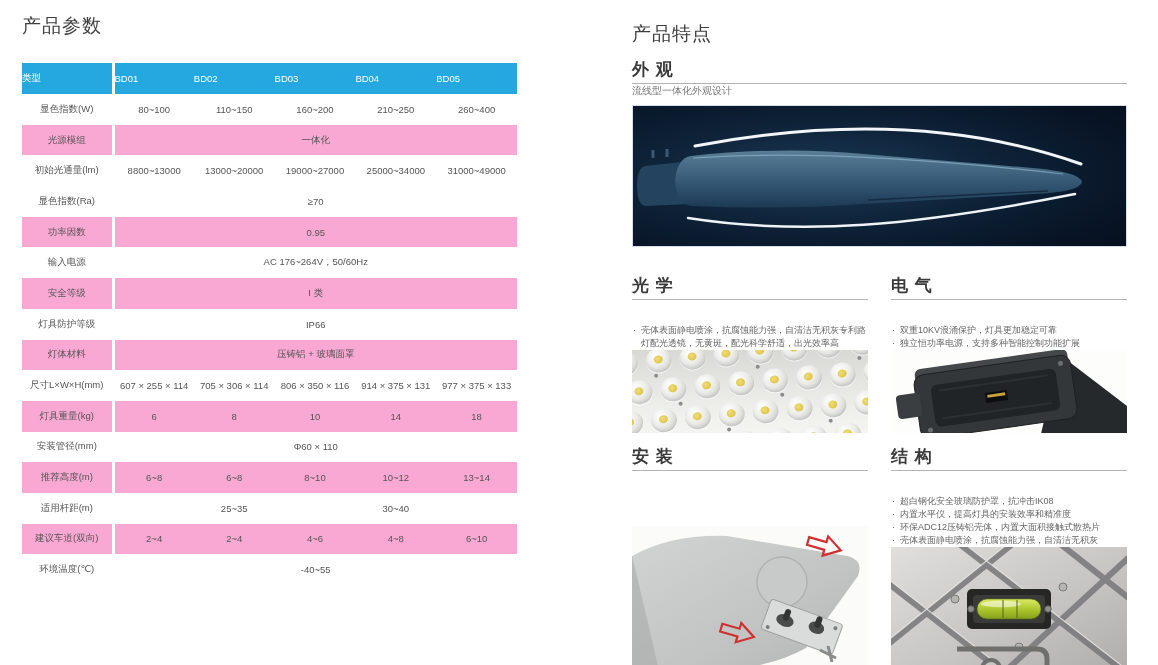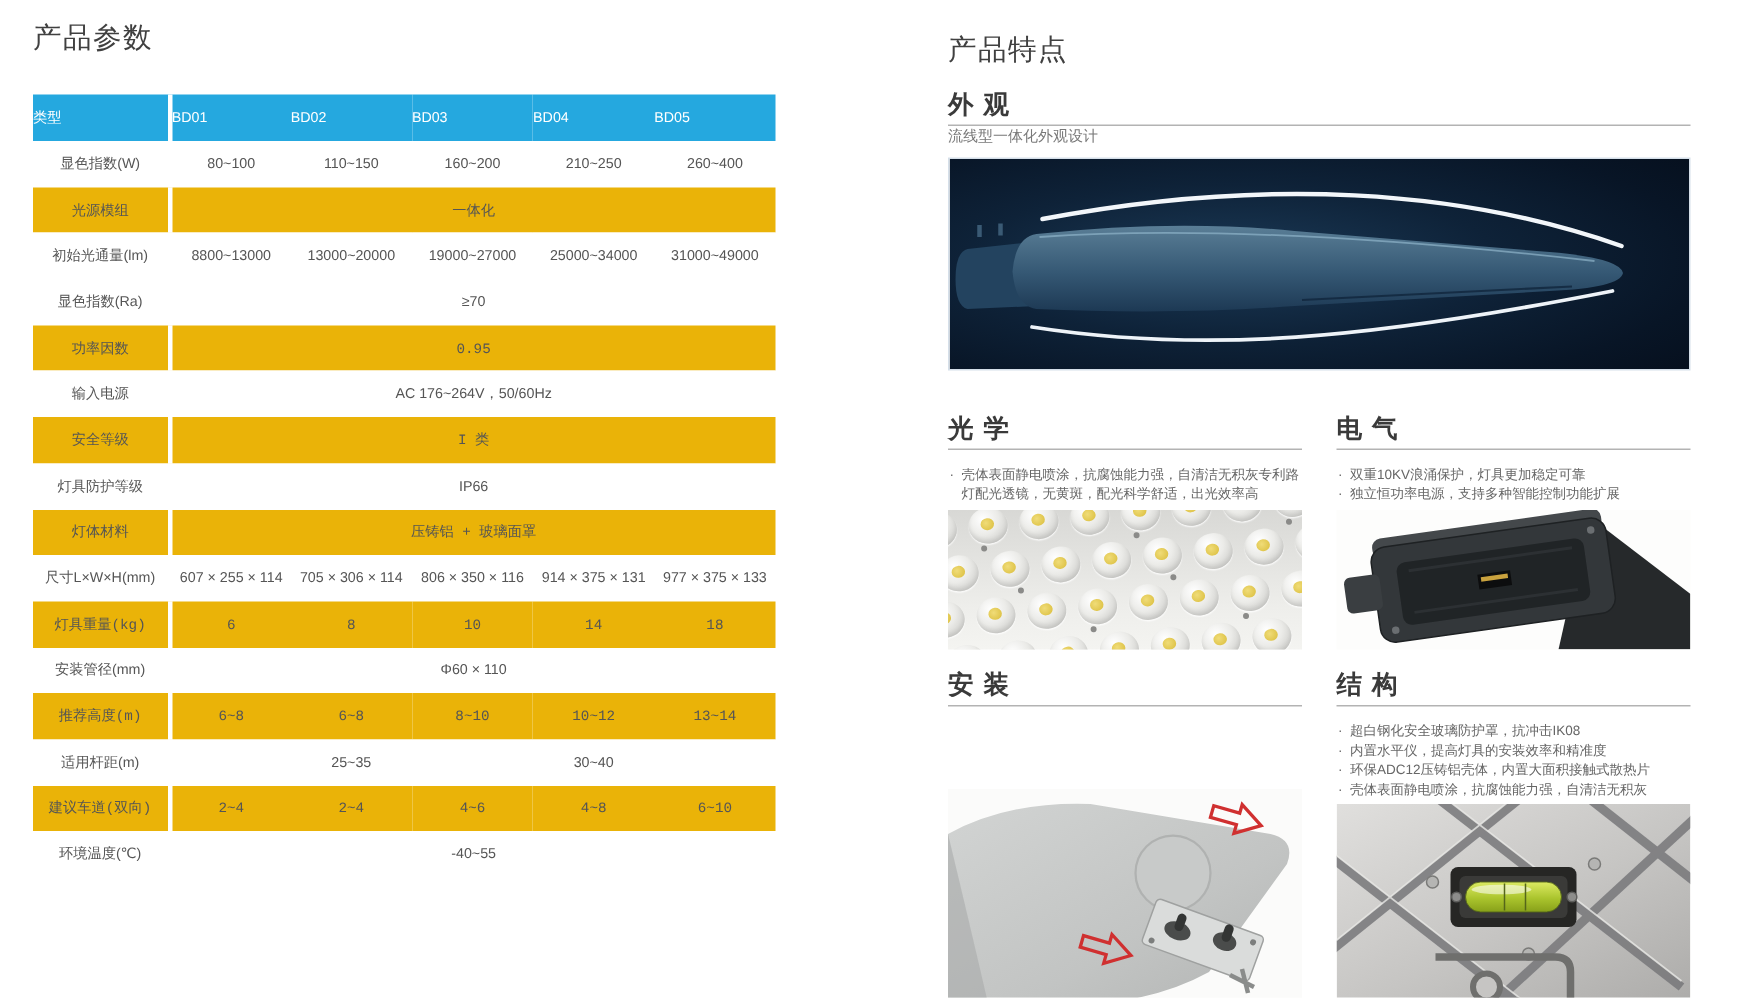--- a/index.html
+++ b/index.html
@@ -10,37 +10,37 @@
   
   .left-panel { position:absolute; left:22px; top:12px; width:495px; }
   .panel-title { font-size:19px; line-height:28px; color:#404040; font-weight:500; letter-spacing:1px; }
   .spec-table { width:495px; margin-top:23px; border-collapse:collapse; table-layout:fixed;
                 font-size:9.5px; color:#555; }
   .spec-table col.c-label { width:91px; }
   .spec-table th { background:var(--accent,#25A8DF); color:#fff; height:31px; font-weight:normal;
                    font-size:9.5px; text-align:left; }
   .spec-table th.lbl, .spec-table td.lbl { border-right:3px solid #fff; }
   .spec-table td { height:30.7px; text-align:center; background:#fff; }
-  .spec-table tr.alt td { background:#eab308;font-family:Liberation Mono, monospace; }
+  .spec-table tr.alt td { background:#f9a8d4; }
 
   
   .right-panel { position:absolute; left:632px; top:20px; width:495px; }
   .right-panel .panel-title { margin-bottom:14px; }
   .sec-head { font-size:17px; line-height:15px; font-weight:bold; color:#3a3a3a;
               padding-bottom:6px; border-bottom:1px solid #b3b3b3; letter-spacing:1px; }
   .caption { font-size:10px; color:#787878; margin-top:0; }
 
   .hero { margin-top:7px; width:495px; height:142px; border:1px solid rgba(150,175,200,.4); overflow:hidden; }
   .hero svg { display:block; }
 
   .feature-grid { display:grid; grid-template-columns:236px 236px; column-gap:23px; row-gap:16px; margin-top:31px; }
   .quad { display:flex; flex-direction:column; }
   .quad.top { height:155px; }
   .quad.bottom { height:217px; }
-  .bullets { list-style:none; margin-top:10px; }
+  .bullets { list-style:none; margin-top:24px; }
   .bullets li { font-size:9px; line-height:13px; color:#666; padding-left:9px; position:relative; }
   .bullets li::before { content:"·"; position:absolute; left:1px; top:0; color:#666; }
 
   .photo { margin-top:auto; width:236px; position:relative; overflow:hidden; }
   .photo svg { display:block; }
   .photo.optics { height:93px; background:linear-gradient(180deg,#d8d8d5 0%,#eeeeeb 70%,#f4f4f1 100%); }
   .photo.electrical { height:93px; background:#fdfdfc; }
   .photo.install { height:140px; background:#fcfcfb; }
   .photo.structure { height:130px; }
 

